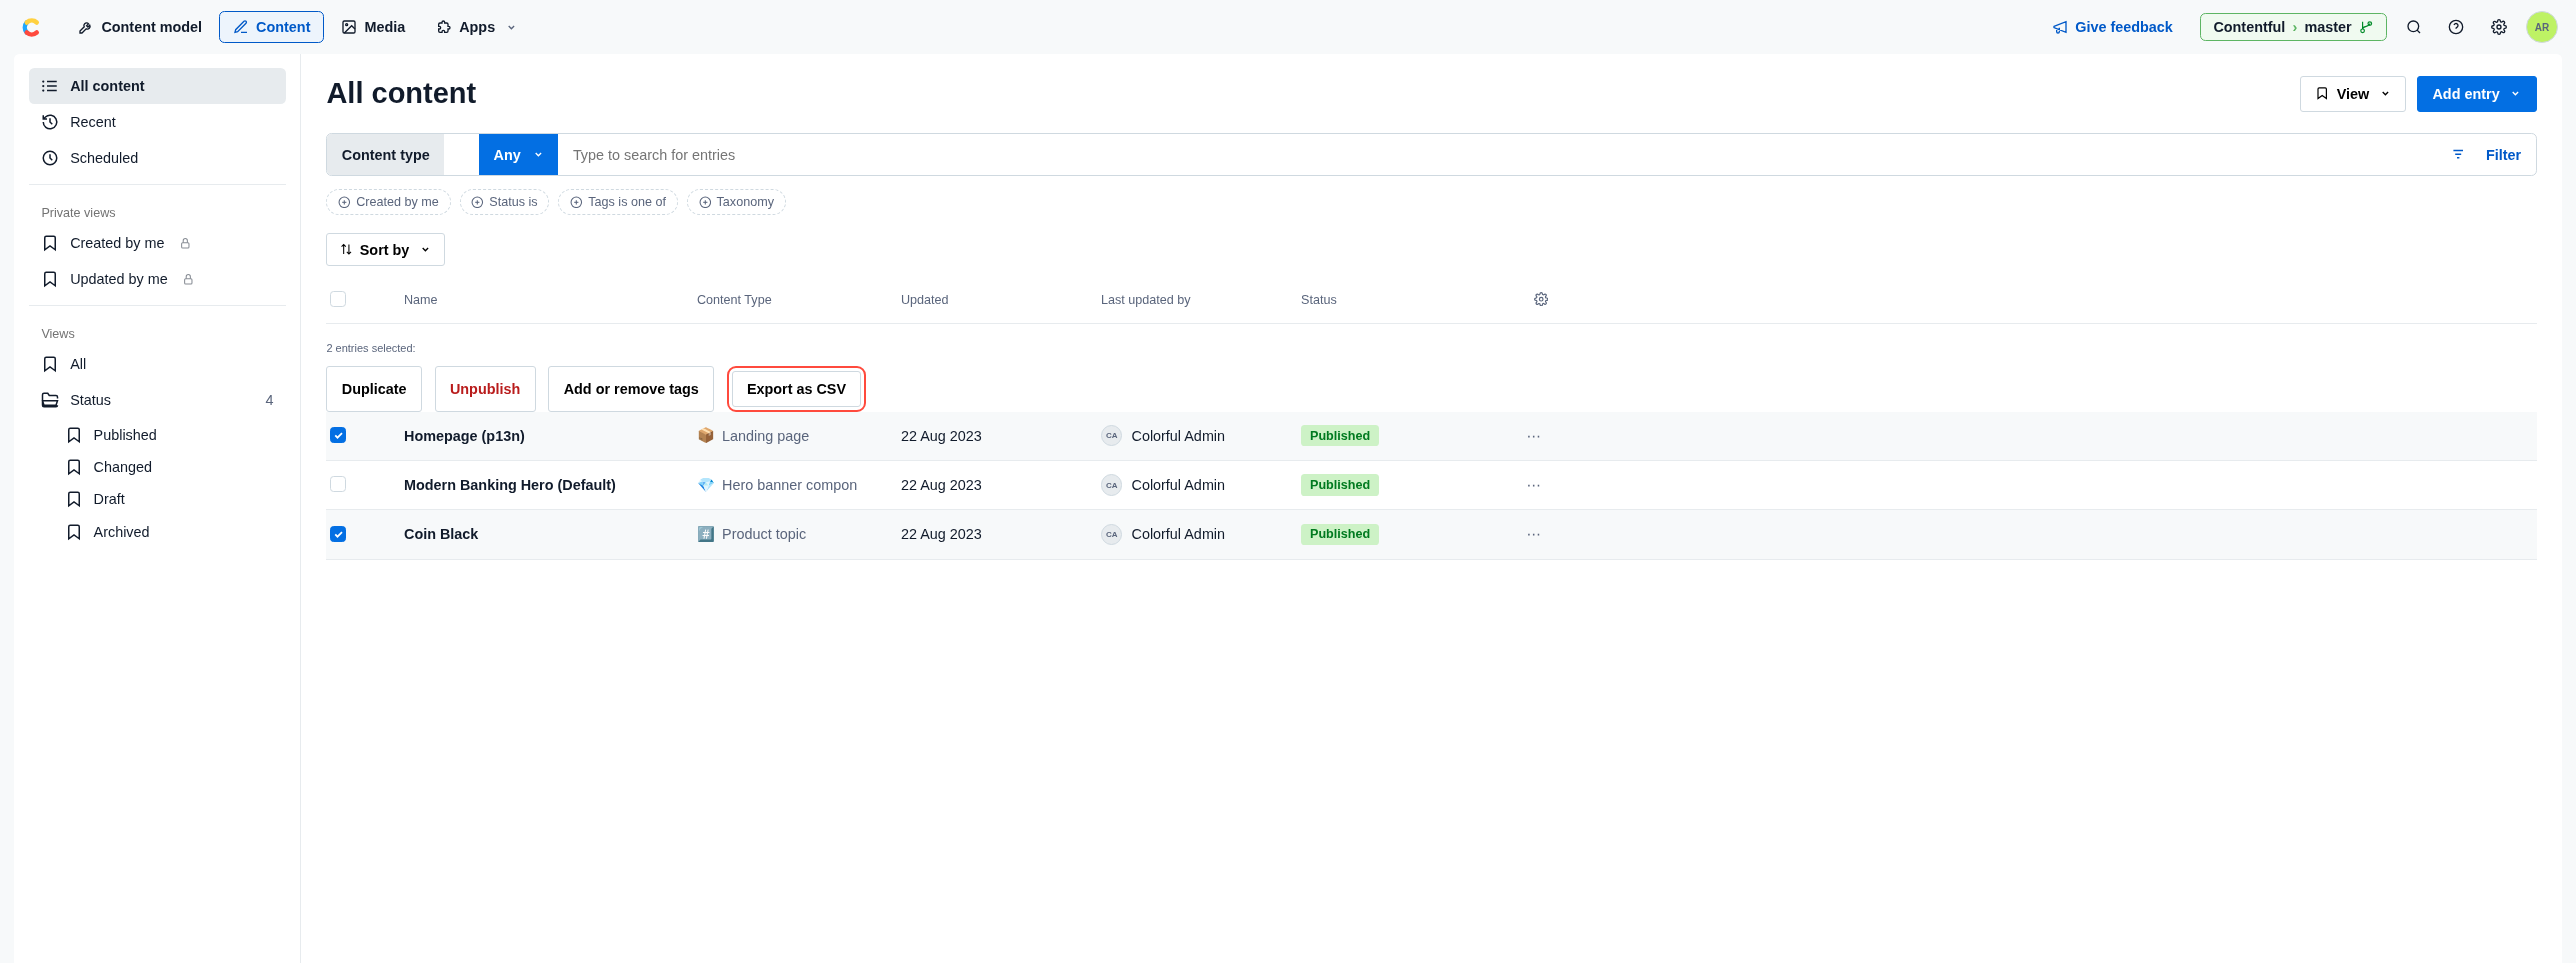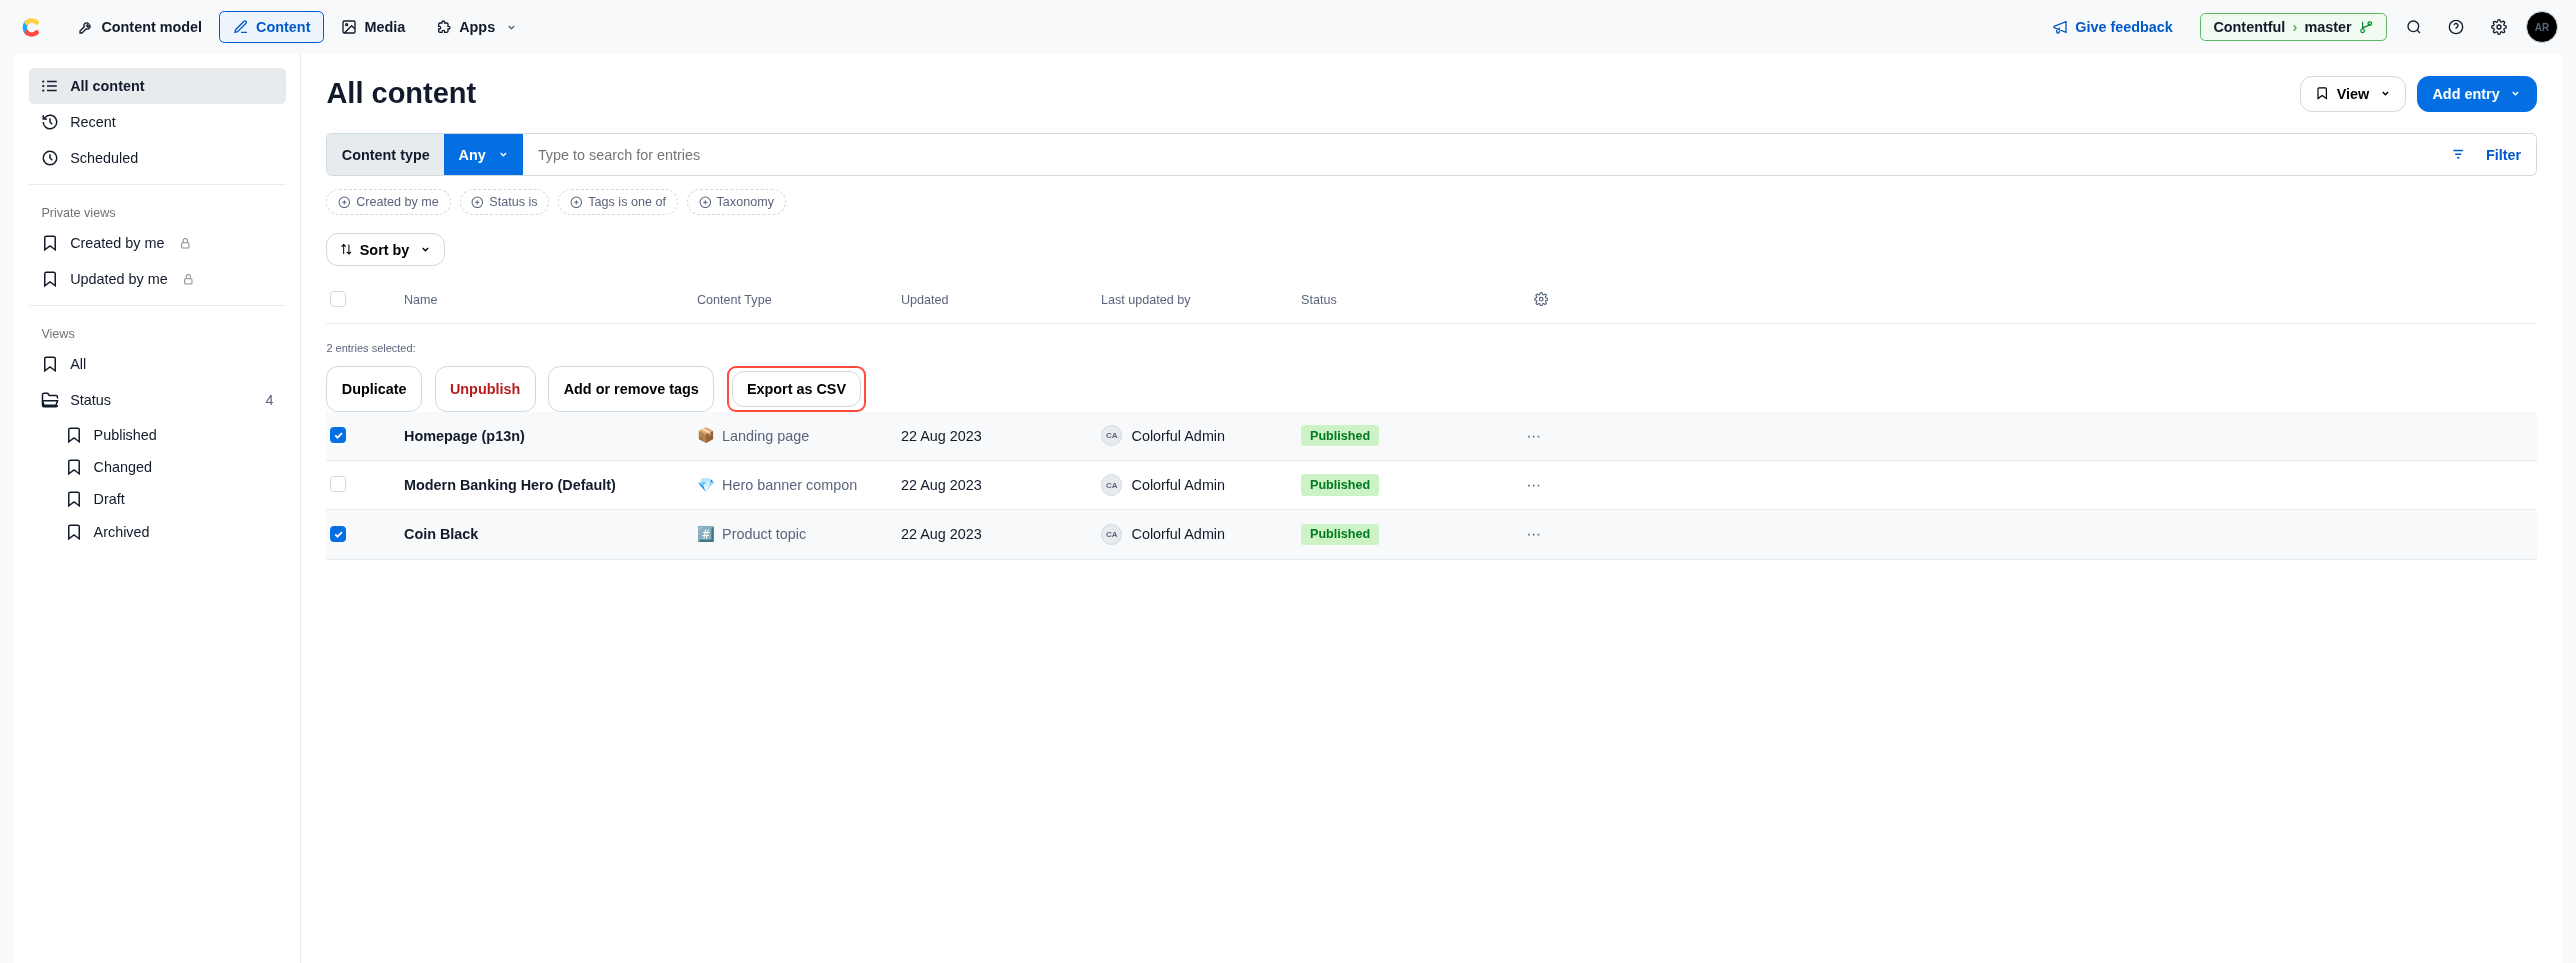--- a/index.html
+++ b/index.html
@@ -9,53 +9,53 @@
 .topnav { height: 54px; display: flex; align-items: center; padding: 0 18px; gap: 3.6px; }
 .logo { width: 25px; height: 25px; margin-right: 18px; }
 .nav-item { display: flex; align-items: center; gap: 7.2px; padding: 7.2px 12.6px; border-radius: 5.4px; font-weight: 600; font-size: 14.4px; cursor: pointer; border: 0.9px solid transparent; }
 .nav-item.active { border: 0.9px solid #0059c8; color: #0059c8; background: #edf4fc; }
 .nav-icon { width: 16px; height: 16px; }
 .nav-spacer { flex: 1; }
 .feedback { color: #0059c8; display: flex; align-items: center; gap: 7.2px; font-weight: 600; font-size: 14.4px; padding: 7.2px 12.6px; cursor: pointer; }
 .env-pill { display: flex; align-items: center; gap: 7.2px; border: 0.9px solid #5db563; background: #f0faf0; padding: 5.4px 12.6px; border-radius: 5.4px; font-weight: 600; font-size: 14.4px; margin-left: 10.8px; cursor: pointer; }
 .env-pill .sep { color: #5db563; }
 .topnav-icon { width: 32px; height: 32px; display: flex; align-items: center; justify-content: center; border-radius: 50%; margin-left: 7.2px; cursor: pointer; }
-.avatar { background: #000000; border: 0.9px solid #cfd9e0; font-size: 10px; font-weight: 600; color: #5a657c; }
+.avatar { background: #bef264; border: 0.9px solid #cfd9e0; font-size: 10px; font-weight: 600; color: #5a657c; }
 .chev-sm { width: 10.8px; height: 10.8px; margin-left: 3.6px; }
 
 
 .layout { display: flex; margin: 0 14.4px; background: #fff; border-radius: 5.4px 5.4px 0 0; min-height: calc(100vh - 54px); }
 .sidebar { width: 287px; border-right: 0.9px solid #e7ebee; padding: 14.4px; }
 .main { flex: 1; padding: 21.5px 25px; }
 
 
 .side-item { display: flex; align-items: center; gap: 10.8px; padding: 9px 12.6px; border-radius: 5.4px; font-size: 14.4px; font-weight: 500; cursor: pointer; }
 .side-item.active { background: #e7ebee; font-weight: 700; }
 .side-icon { width: 18px; height: 18px; flex-shrink: 0; }
 .side-section-label { font-size: 12.6px; color: #737373; padding: 14.4px 12.6px 5.4px; }
 .side-subitem { display: flex; align-items: center; gap: 10.8px; padding: 7.2px 12.6px 7.2px 36px; font-size: 14.4px; cursor: pointer; }
 .side-item .count { margin-left: auto; color: #5a657c; font-weight: 400; }
 .divider { height: 0.9px; background: #e7ebee; margin: 7.2px 0; }
 .lock-icon { width: 12.6px; height: 12.6px; margin-left: 3.6px; opacity: 0.5; }
 
 
 .main-header { display: flex; align-items: center; margin-bottom: 21.5px; }
 .page-title { font-size: 29px; font-weight: 700; }
-.btn { display: inline-flex; align-items: center; gap: 7.2px; padding: 9px 14.4px; border-radius: 12px; border: 0.9px solid #cfd9e0; background: #fff; font-size: 14.4px; font-weight: 600; cursor: pointer; }
+.btn { display: inline-flex; align-items: center; gap: 7.2px; padding: 9px 14.4px; border-radius: 3px; border: 0.9px solid #cfd9e0; background: #fff; font-size: 14.4px; font-weight: 600; cursor: pointer; }
 .btn.primary { background: #036fe3; color: #fff; border-color: #036fe3; }
 .btn.danger-text { color: #b91c1c; }
 .btn-sm { padding: 7.2px 12.6px; }
 .main-header .btn { margin-left: 10.8px; }
 .main-header-spacer { flex: 1; }
 
 
 .filter-bar { display: flex; align-items: center; border: 0.9px solid #cfd9e0; border-radius: 5.4px; height: 43px; overflow: hidden; }
 .content-type-chip { display: flex; align-items: center; height: 100%; }
 .ct-label { background: #e7ebee; padding: 0 14.4px; height: 100%; display: flex; align-items: center; font-weight: 700; font-size: 14.4px; }
-.ct-value { background: #036fe3; color: #fff; padding: 0 14.4px; height: 100%; display: flex; align-items: center; gap: 9px; font-weight: 600; font-size: 14.4px; cursor: pointer; }
+.ct-value { background: #036fe3; color: #fff; padding: 0 14.4px; height: 100%; display: flex; align-items: center; gap: 9px; font-weight: 600; font-size: 14.4px; cursor: pointer; margin-left: 35px; }
 .search-input { flex: 1; border: none; outline: none; padding: 0 14.4px; font-size: 14.4px; height: 100%; }
 .filter-link { display: flex; align-items: center; gap: 21px; color: #0059c8; font-weight: 600; padding: 0 14.4px; cursor: pointer; font-size: 14.4px; }
 
 
 .chips-row { display: flex; gap: 9px; margin-top: 12.6px; }
 .chip { display: flex; align-items: center; gap: 5.4px; padding: 5.4px 10.8px; border: 0.9px dashed #cfd9e0; border-radius: 14.4px; font-size: 12.6px; color: #5a657c; cursor: pointer; }
 .chip-plus { width: 12.6px; height: 12.6px; }
 
 
 .sort-row { margin-top: 18px; }

